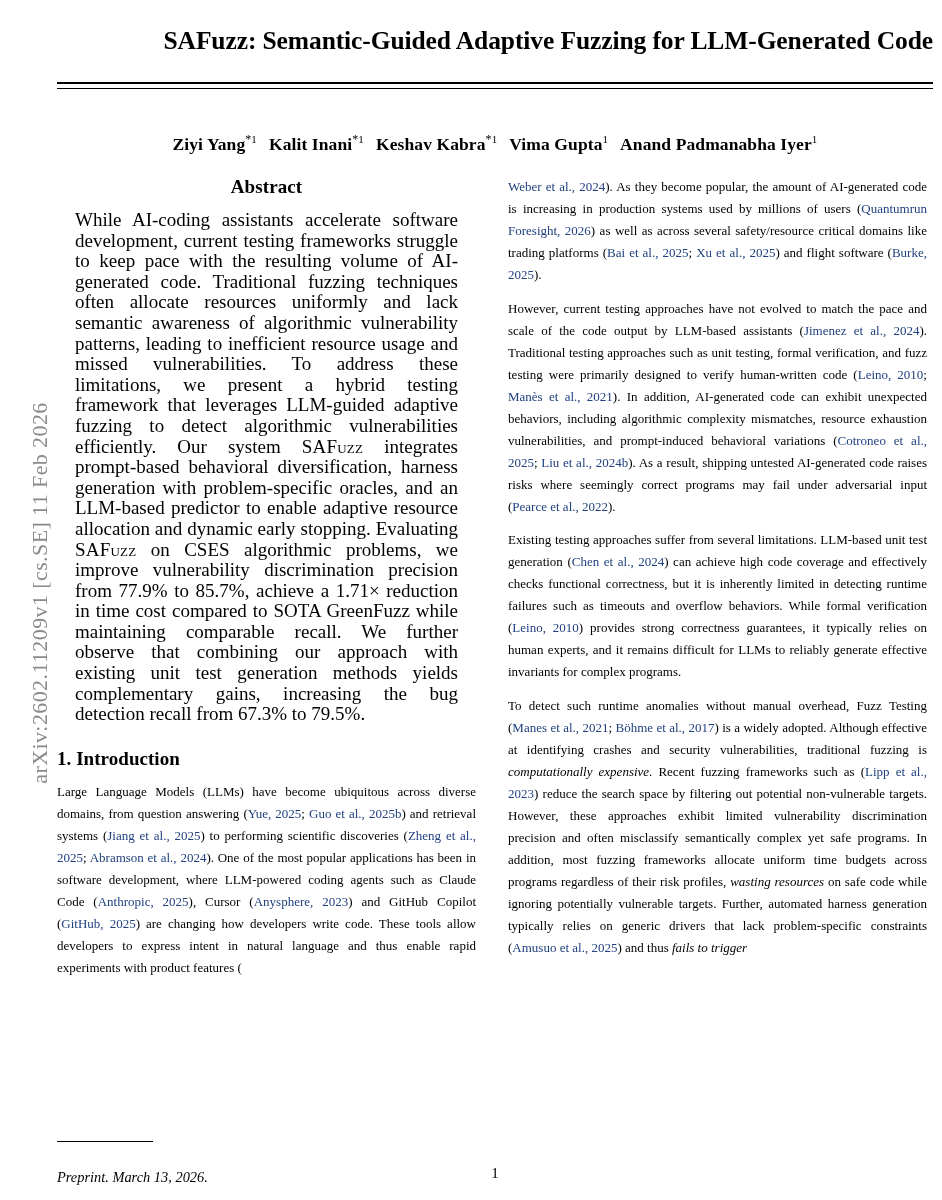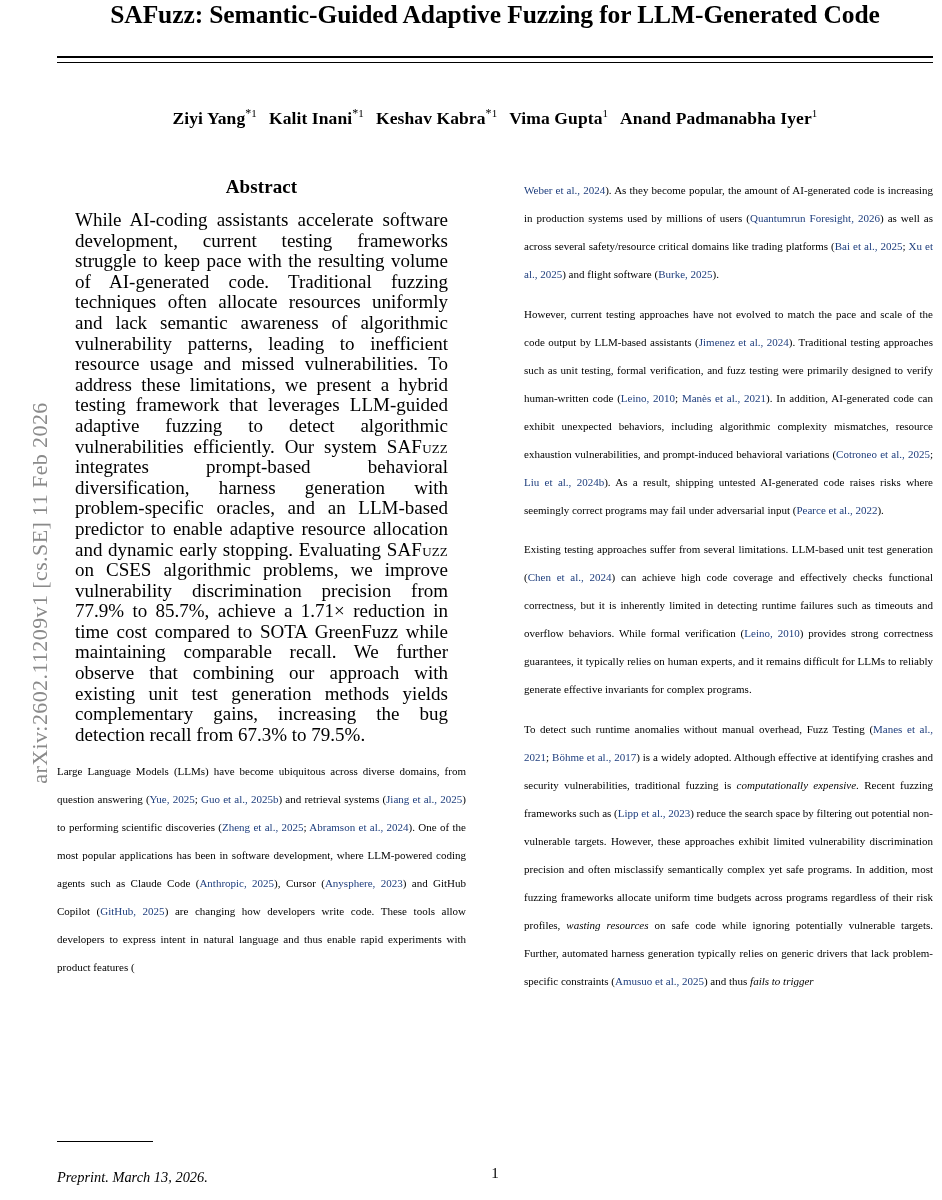--- a/index.html
+++ b/index.html
@@ -38,21 +38,22 @@
   #page {
     position: absolute;
     left: 57px;
     top: 0;
     width: 876px;
     height: 1200px;
   }
 
   
   #title-block {
-    text-align: center;
+    padding-top: 26px;
+    text-align: right;
   }
   #paper-title {
     font-size: 25.5px;
     font-weight: bold;
     line-height: 1.2;
     letter-spacing: -0.1px;
     margin: 0;
   }
 
   
@@ -93,39 +94,39 @@
   }
 
   
   #columns {
     position: absolute;
     top: 176px;
     left: 0;
     width: 876px;
     height: 1010px;
     display: flex;
-    gap: 58px;
+    gap: 32px;
   }
   .col {
     width: 419px;
     position: relative;
   }
 
   h2.abstract-head {
     text-align: center;
     font-size: 19px;
     font-weight: bold;
     margin: 0 0 12px 0;
     letter-spacing: 0.1px;
   }
 
   p.para {
     margin: 0 0 11.5px 0;
-    font-size: 11px;
-    line-height: 28px;
+    font-size: 13px;
+    line-height: 22px;
     text-align: justify;
     text-justify: inter-word;
     hyphens: none;
   }
 
   
   .abstract-body p.para {
     margin-left: 18px;
     margin-right: 18px;
     font-size: 19px;
@@ -205,20 +206,21 @@
   <div id="columns">
 
     <div class="col" id="col-left">
 
       <h2 class="abstract-head">Abstract</h2>
 
       <div class="abstract-body">
         <p class="para"><span>While AI-coding assistants accelerate software development, current testing frameworks struggle to keep pace with the resulting volume of AI-generated code. Traditional fuzzing techniques often allocate resources uniformly and lack semantic awareness of algorithmic vulnerability patterns, leading to inefficient resource usage and missed vulnerabilities. To address these limitations, we present a hybrid testing framework that leverages LLM-guided adaptive fuzzing to detect algorithmic vulnerabilities efficiently. Our system </span><span class="sc">SAFuzz</span><span> integrates prompt-based behavioral diversification, harness generation with problem-specific oracles, and an LLM-based predictor to enable adaptive resource allocation and dynamic early stopping. Evaluating </span><span class="sc">SAFuzz</span><span> on CSES algorithmic problems, we improve vulnerability discrimination precision from 77.9% to 85.7%, achieve a 1.71× reduction in time cost compared to SOTA GreenFuzz while maintaining comparable recall. We further observe that combining our approach with existing unit test generation methods yields complementary gains, increasing the bug detection recall from 67.3% to 79.5%.</span></p>
       </div>
 
+      <h3 class="section-head">1. Introduction</h3>
 
       <p class="para"><span>Large Language Models (LLMs) have become ubiquitous across diverse domains, from question answering (</span><a class="cite" href="#">Yue, 2025</a><span>; </span><a class="cite" href="#">Guo et al., 2025b</a><span>) and retrieval systems (</span><a class="cite" href="#">Jiang et al., 2025</a><span>) to performing scientific discoveries (</span><a class="cite" href="#">Zheng et al., 2025</a><span>; </span><a class="cite" href="#">Abramson et al., 2024</a><span>). One of the most popular applications has been in software development, where LLM-powered coding agents such as Claude Code (</span><a class="cite" href="#">Anthropic, 2025</a><span>), Cursor (</span><a class="cite" href="#">Anysphere, 2023</a><span>) and GitHub Copilot (</span><a class="cite" href="#">GitHub, 2025</a><span>) are changing how developers write code. These tools allow developers to express intent in natural language and thus enable rapid experiments with product features (</span></p>
 
       <div id="footnote-area">
         <div class="footnote-rule"></div>
         <p class="preprint">Preprint. March 13, 2026.</p>
       </div>
 
     </div>
 

